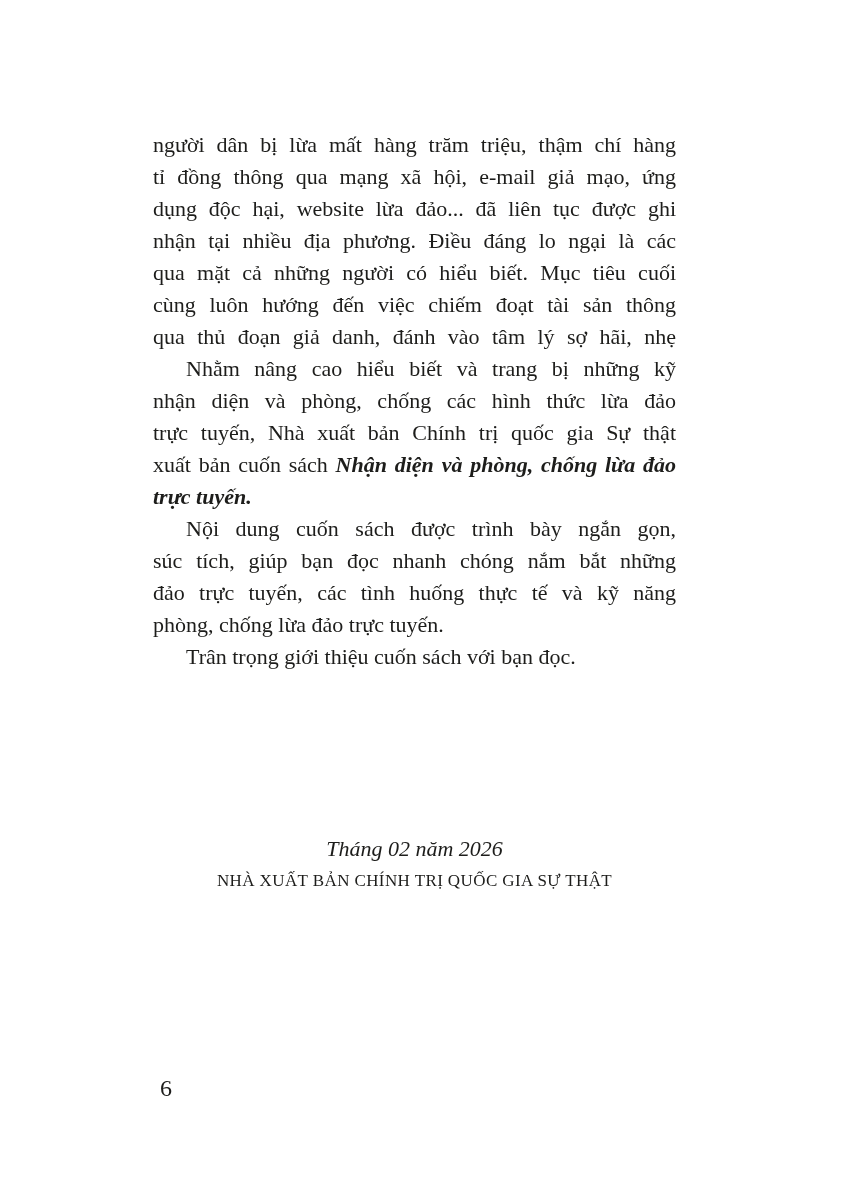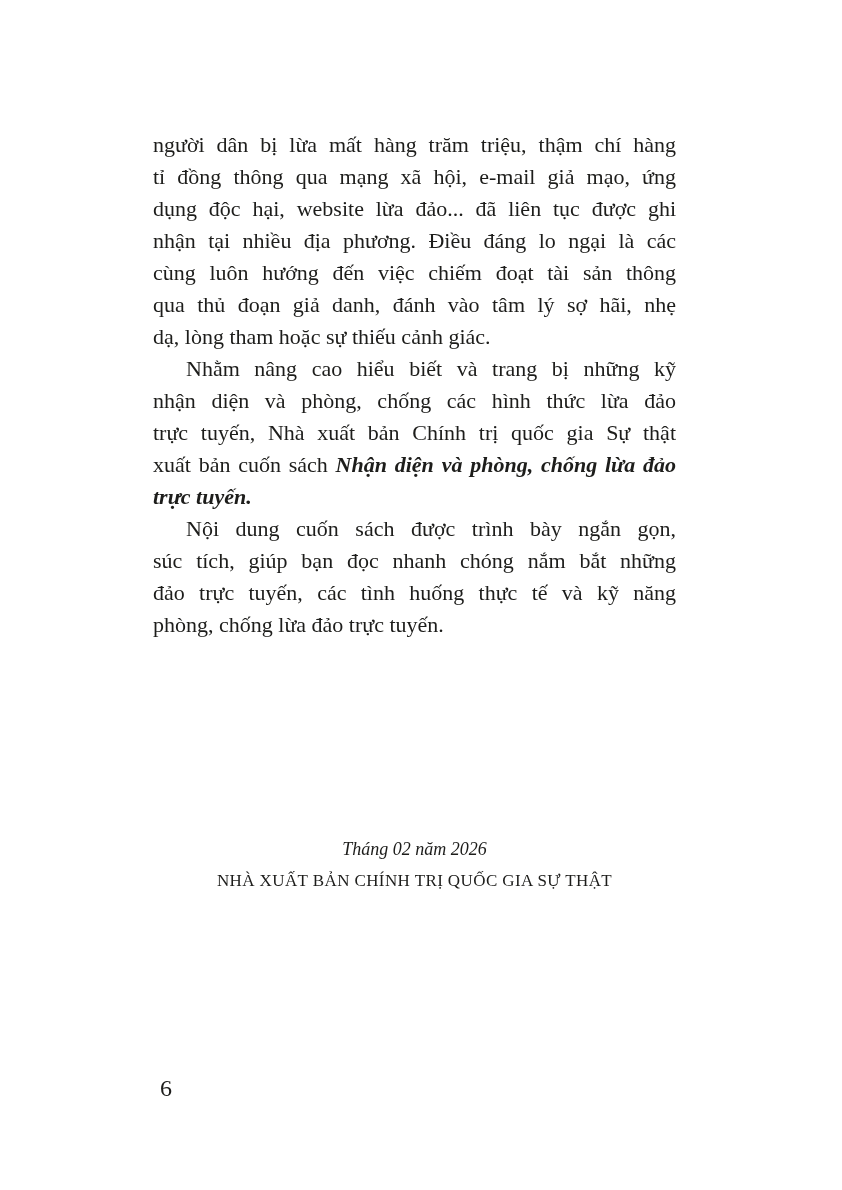--- a/index.html
+++ b/index.html
@@ -41,21 +41,21 @@
   }
   .signature {
     position: absolute;
     left: 153px;
     top: 833px;
     width: 523px;
     text-align: center;
   }
   .sig-date {
     font-style: italic;
-    font-size: 18px;
+    font-size: 22px;
     line-height: 32px;
   }
   .sig-publisher {
     font-size: 17px;
     line-height: 32px;
     letter-spacing: 0.4px;
     white-space: nowrap;
   }
   .page-number {
     position: absolute;
@@ -68,32 +68,33 @@
 </head>
 <body>
 
 <div class="page">
 
   <main class="text-block">
       <div class="line"><span>người dân bị lừa mất hàng trăm triệu, thậm chí hàng</span></div>
       <div class="line"><span>tỉ đồng thông qua mạng xã hội, e-mail giả mạo, ứng</span></div>
       <div class="line"><span>dụng độc hại, website lừa đảo... đã liên tục được ghi</span></div>
       <div class="line"><span>nhận tại nhiều địa phương. Điều đáng lo ngại là các</span></div>
+      <div class="line"><span>qua mặt cả những người có hiểu biết. Mục tiêu cuối</span></div>
       <div class="line"><span>cùng luôn hướng đến việc chiếm đoạt tài sản thông</span></div>
       <div class="line"><span>qua thủ đoạn giả danh, đánh vào tâm lý sợ hãi, nhẹ</span></div>
-      <div class="line last"><span>dạ, lòng tham hoặc sự thiếu cảnh giác.</span></div>
       <div class="line indent"><span>Nhằm nâng cao hiểu biết và trang bị những kỹ</span></div>
       <div class="line"><span>nhận diện và phòng, chống các hình thức lừa đảo</span></div>
       <div class="line"><span>trực tuyến, Nhà xuất bản Chính trị quốc gia Sự thật</span></div>
       <div class="line"><span>xuất bản cuốn sách </span><span class="em">Nhận diện và phòng, chống lừa đảo</span></div>
       <div class="line last"><span class="em">trực tuyến.</span></div>
       <div class="line indent"><span>Nội dung cuốn sách được trình bày ngắn gọn,</span></div>
       <div class="line"><span>súc tích, giúp bạn đọc nhanh chóng nắm bắt những</span></div>
       <div class="line"><span>đảo trực tuyến, các tình huống thực tế và kỹ năng</span></div>
       <div class="line last"><span>phòng, chống lừa đảo trực tuyến.</span></div>
+      <div class="line last indent"><span>Trân trọng giới thiệu cuốn sách với bạn đọc.</span></div>
     </main>
 
   <div class="signature">
     <div class="sig-date">Tháng 02 năm 2026</div>
     <div class="sig-publisher">NHÀ XUẤT BẢN CHÍNH TRỊ QUỐC GIA SỰ THẬT</div>
   </div>
 
   <div class="page-number">6</div>
 
 </div>

